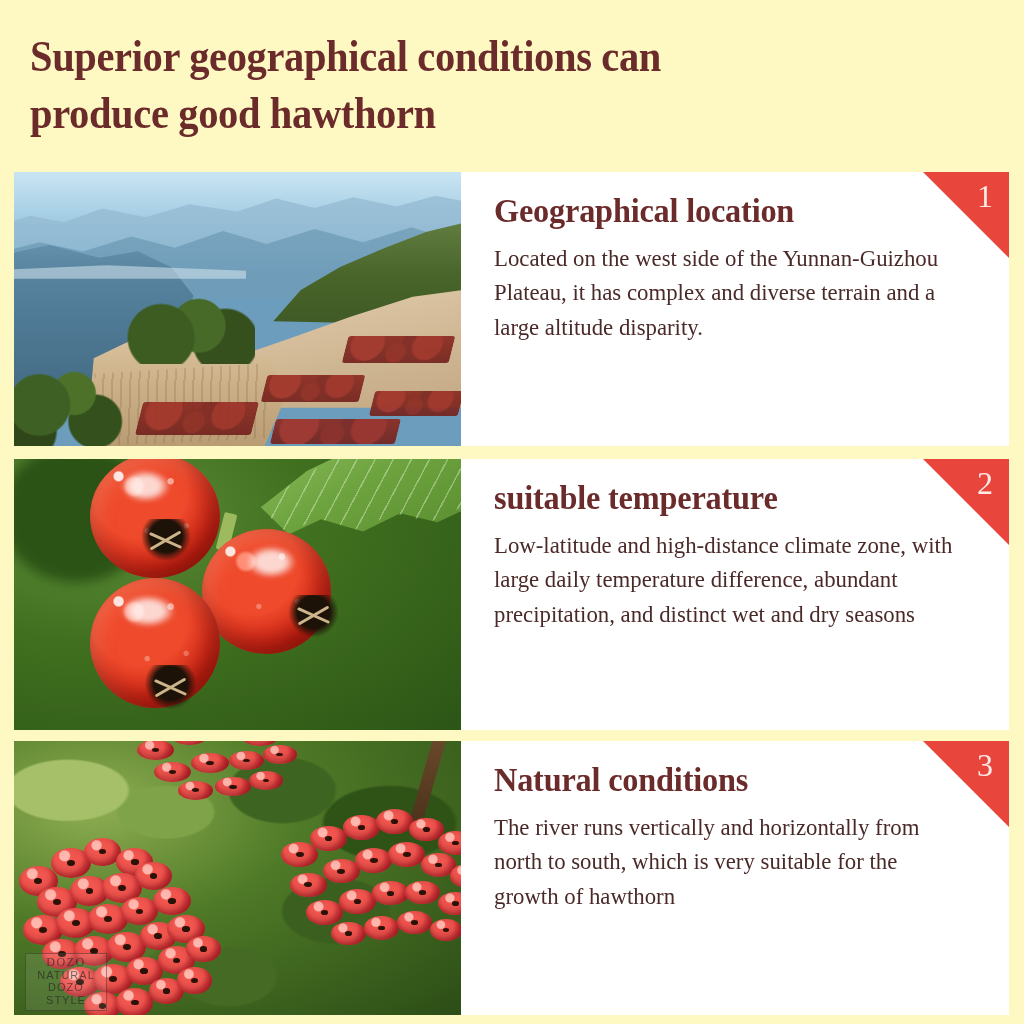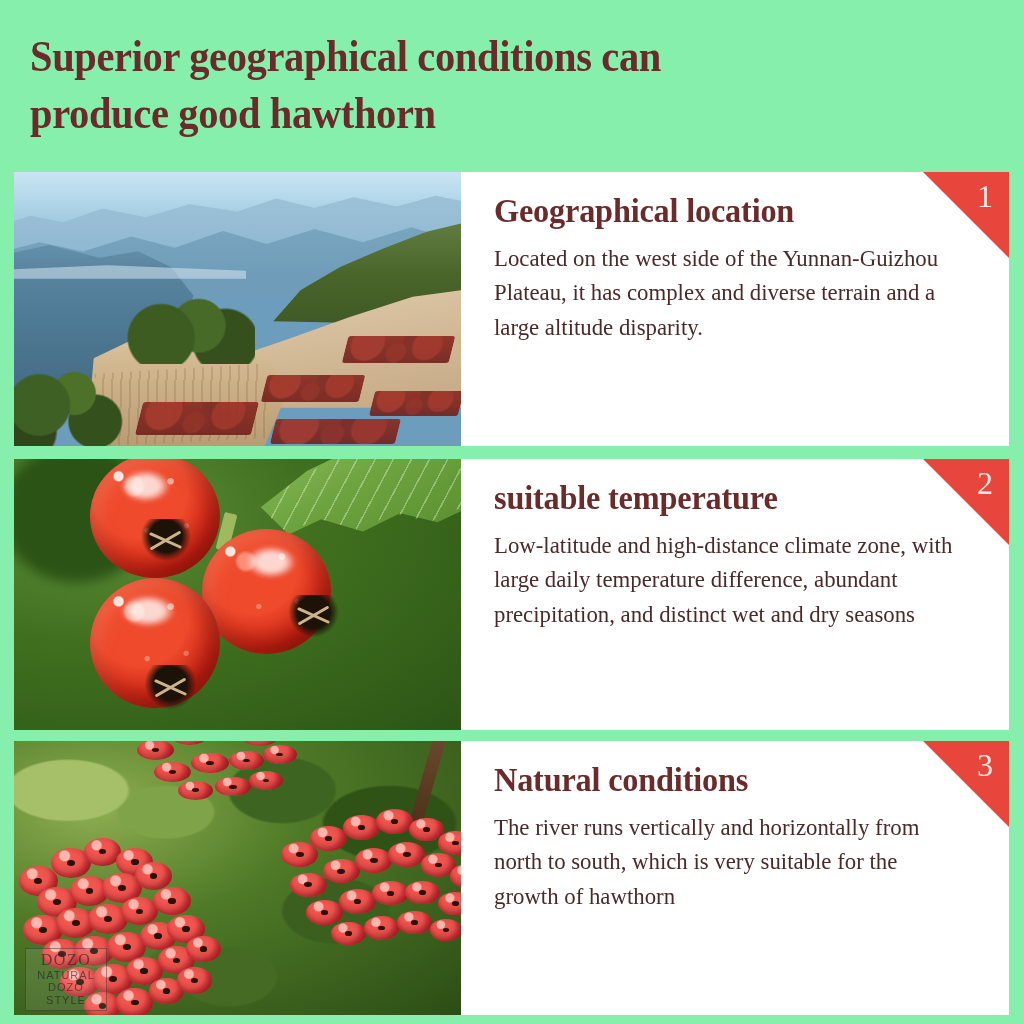--- a/index.html
+++ b/index.html
@@ -12,21 +12,21 @@
     overflow: hidden;
     background: #fdf2ec;
     font-family: "Liberation Serif", "DejaVu Serif", serif;
     -webkit-font-smoothing: antialiased;
   }
 
   .page {
     position: relative;
     width: 1024px;
     height: 1024px;
-    background: #86efac;
+    background: #fef9c3;
     box-sizing: border-box;
   }
 
   
   .headline {
     position: absolute;
     left: 30px;
     top: 28px;
     width: 940px;
     color: #6b2b2b;
@@ -351,21 +351,21 @@
     padding: 2px 4px 4px 4px;
     box-sizing: border-box;
     border: 1px solid rgba(40,40,40,.45);
     color: rgba(30,30,30,.62);
     font-family: "Liberation Serif", "DejaVu Serif", serif;
     letter-spacing: .5px;
     line-height: 1.12;
     text-align: center;
     background: rgba(255,255,255,.10);
   }
-  .wm-brand { font-size: 16px; letter-spacing: 1.5px; }
+  .wm-brand { font-size: 12px; letter-spacing: 1.5px; }
   .wm-l1, .wm-l2 {
     font-family: "Liberation Sans", "DejaVu Sans", sans-serif;
     font-size: 11px; letter-spacing: 1px;
   }
 </style>
 </head>
 <body>
 
 <div class="page">
 

